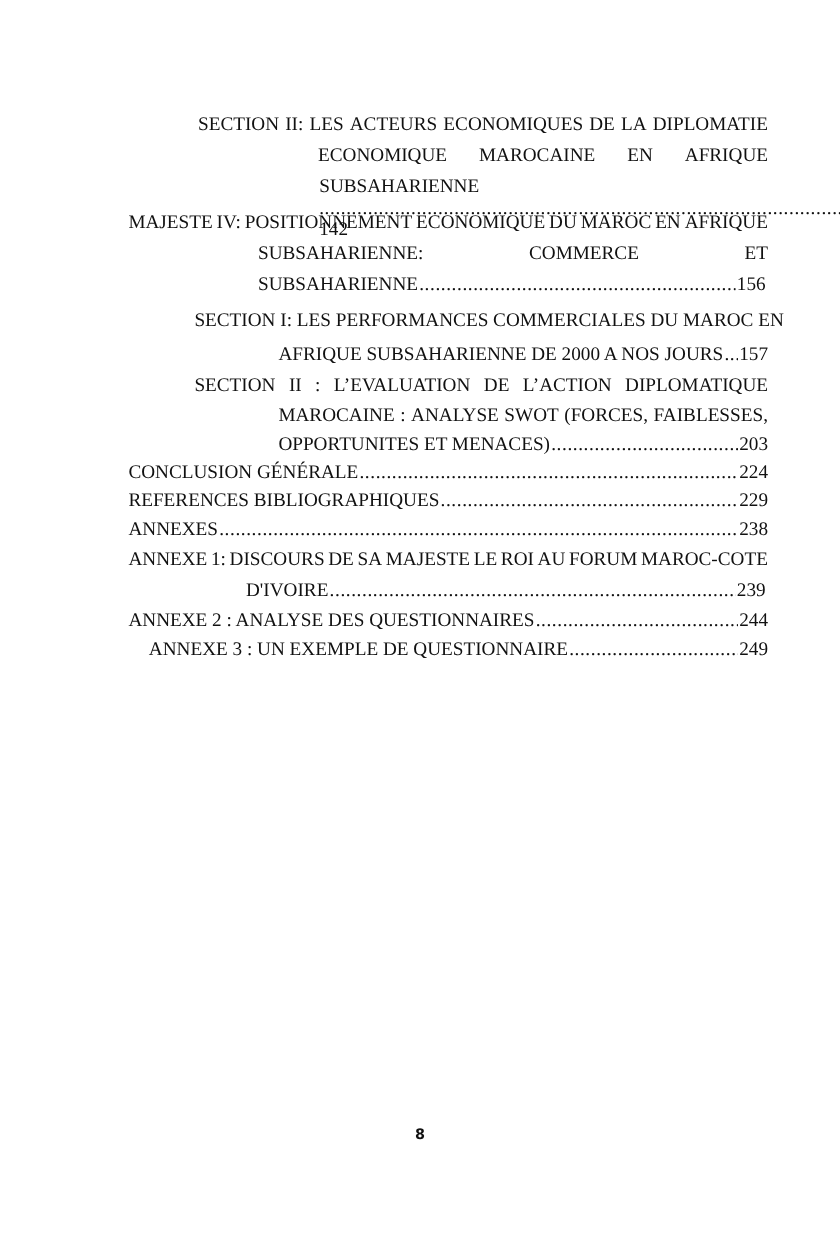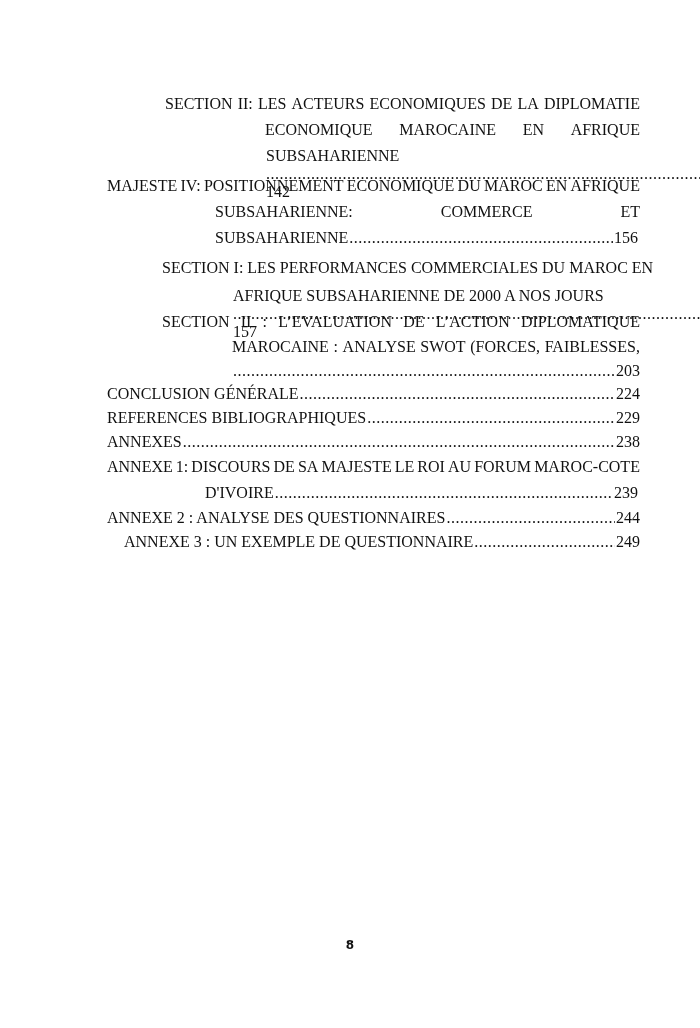--- a/index.html
+++ b/index.html
@@ -57,21 +57,21 @@
 </div>
 <div class="line leader" style="left:215px; right:62px; top:229px;">
   <span class="t">SUBSAHARIENNE </span>
   <span class="dots"></span>
   <span class="pg">156</span>
 </div>
 
 <div class="line" style="left:162px; top:259px;">
   <span>SECTION I: LES PERFORMANCES COMMERCIALES DU MAROC EN</span>
 </div>
-<div class="line leader" style="left:232px; right:60px; top:287px;flex-direction:column;">
+<div class="line leader" style="left:232px; right:60px; top:287px;">
   <span class="t">AFRIQUE SUBSAHARIENNE DE 2000 A NOS JOURS </span>
   <span class="dots"></span>
   <span class="pg">157</span>
 </div>
 
 <div class="line just" style="left:162px; right:60px; top:313px;">
   <span>SECTION</span>
   <span>II</span>
   <span>:</span>
   <span>L’EVALUATION</span>
@@ -81,20 +81,21 @@
 </div>
 <div class="line just" style="left:232px; right:60px; top:338px;">
   <span>MAROCAINE</span>
   <span>:</span>
   <span>ANALYSE</span>
   <span>SWOT</span>
   <span>(FORCES,</span>
   <span>FAIBLESSES,</span>
 </div>
 <div class="line leader" style="left:232px; right:60px; top:362px;">
+  <span class="t">OPPORTUNITES ET MENACES)</span>
   <span class="dots"></span>
   <span class="pg">203</span>
 </div>
 
 <div class="line leader" style="left:107px; right:60px; top:385px;">
   <span class="t">CONCLUSION GÉNÉRALE </span>
   <span class="dots"></span>
   <span class="pg">224</span>
 </div>
 

